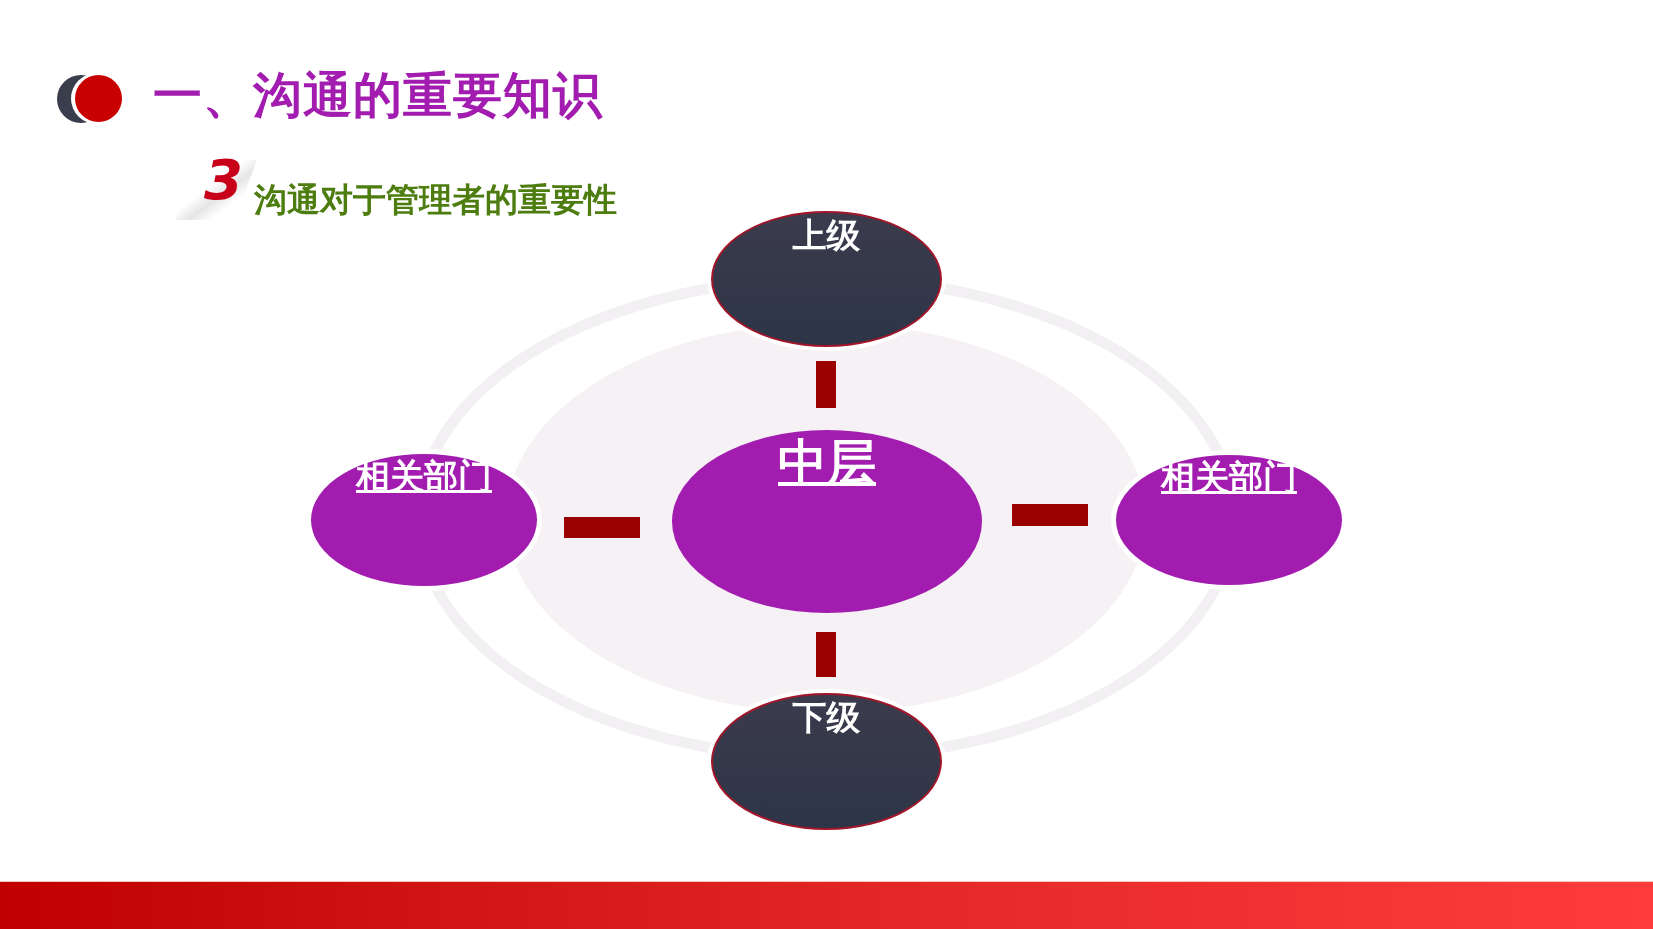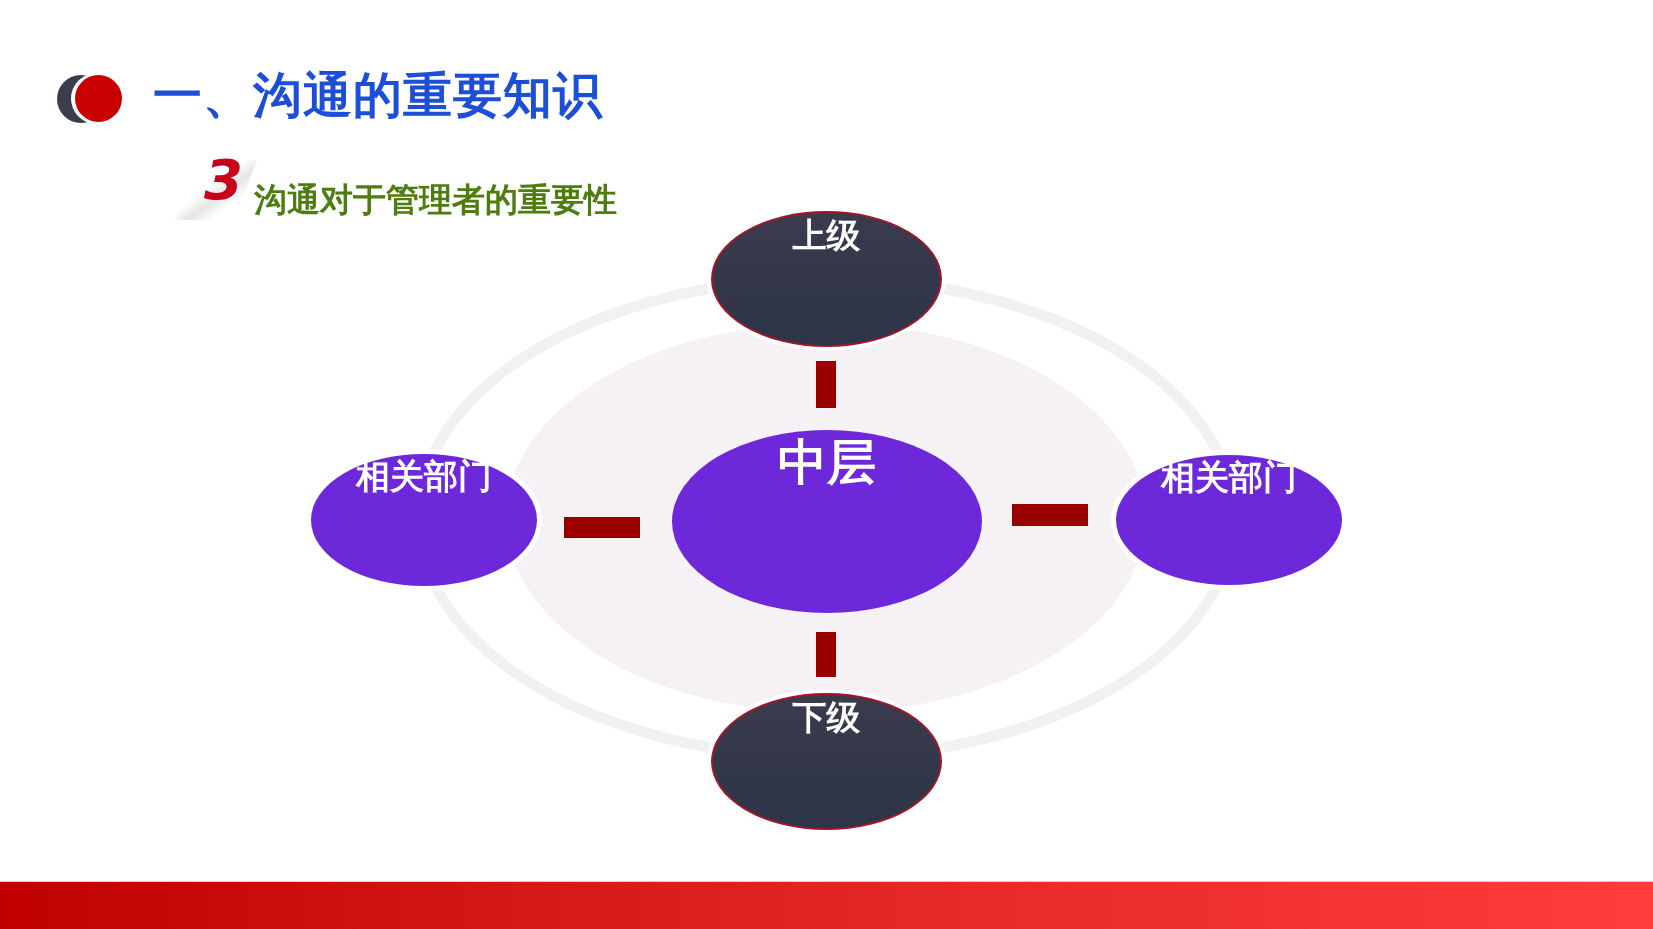--- a/index.html
+++ b/index.html
@@ -12,21 +12,21 @@
   
   .logo-dark {
     left: 57px; top: 75px; width: 48px; height: 48px; border-radius: 50%;
     background: #3a3d4c;
   }
   .logo-red {
     left: 75px; top: 75px; width: 47px; height: 47px; border-radius: 50%;
     background: #c80000; box-shadow: -2px 0 0 2px #ffffff;
   }
   .title {
-    left: 153px; top: 66px; font-size: 49px; font-weight: bold; color: #1d4ed8;
+    left: 153px; top: 66px; font-size: 49px; font-weight: bold; color: #a21caf;
     letter-spacing: 1px; white-space: nowrap; line-height: 60px;
   }
   .num-shadow {
     left: 186px; top: 160px; width: 60px; height: 60px;
     background: linear-gradient(135deg, rgba(0,0,0,0) 40%, rgba(0,0,0,0.10) 60%, rgba(0,0,0,0) 80%);
     transform: skewX(-20deg);
   }
   .num {
     left: 204px; top: 148px; font-size: 56px; font-weight: bold; color: #c8001a;
     font-style: italic; line-height: 64px;
@@ -48,23 +48,24 @@
     border-radius: 50%; display: flex; justify-content: center;
     color: #ffffff; font-weight: bold; box-sizing: border-box;
   }
   .node-dark {
     background: linear-gradient(180deg, #3b3b4c 0%, #2c3547 100%);
     border: 2px solid #a3162a;
     box-shadow: 0 0 0 4px #ffffff;
     font-size: 34px;
   }
   .node-red {
-    background: #6d28d9;
+    background: #a21caf;
     box-shadow: 0 0 0 5px #ffffff;
     font-size: 34px;
+    text-decoration: underline;
   }
   .node-center { font-size: 49px; box-shadow: none; }
   .connector { background: #9b0000; }
   .footer-bar {
     left: 0; top: 881px; width: 1653px; height: 48px;
     background: linear-gradient(90deg, #c00000 0%, #d61a1a 35%, #e82a2a 60%, #ff3c3c 100%);
     border-top: 1px solid #f4c8b8;
   }
 </style>
 </head>

